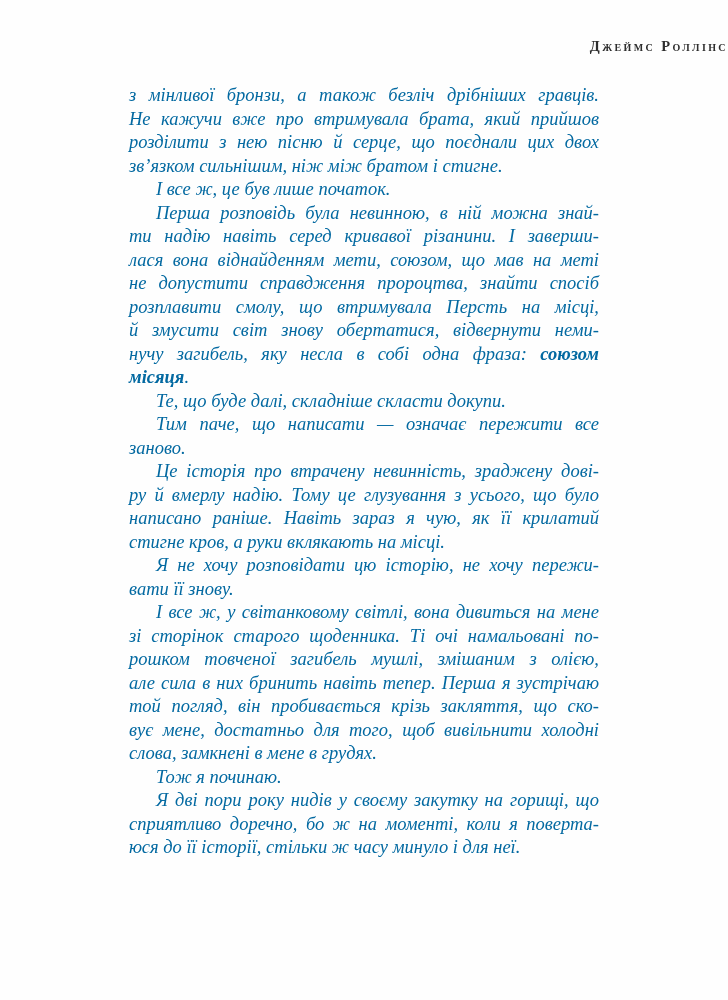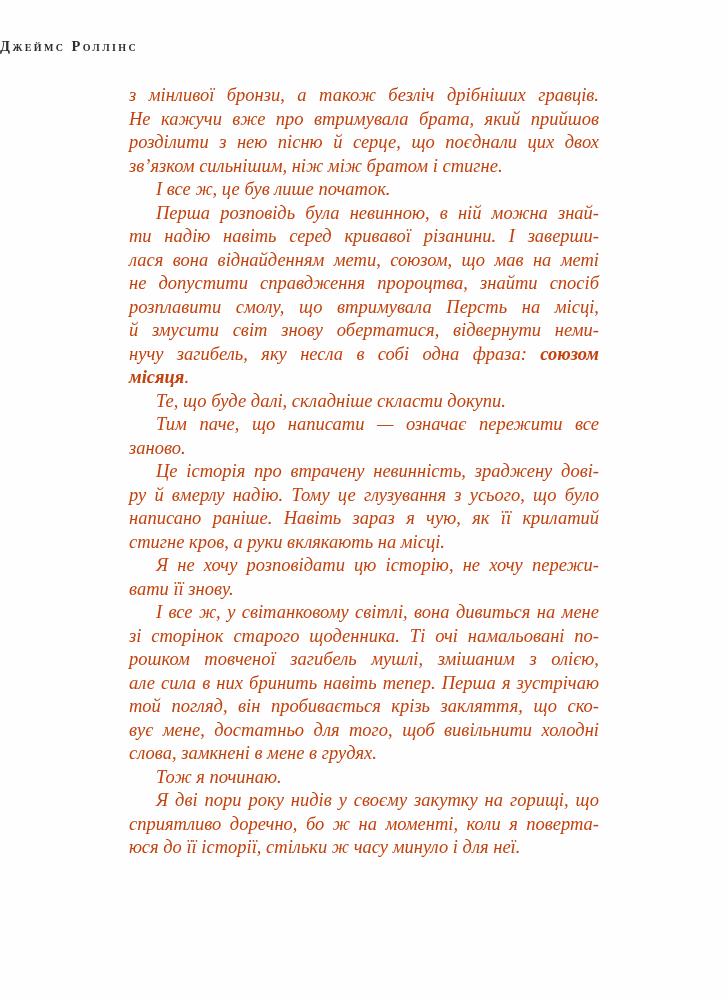--- a/index.html
+++ b/index.html
@@ -9,35 +9,35 @@
     height: 1000px;
     background: #fefefe;
     font-family: "Liberation Serif", "DejaVu Serif", serif;
     overflow: hidden;
   }
   .author {
     position: absolute;
     top: 38px;
     left: 0;
     right: 0;
-    text-align: left;
+    text-align: right;
     font-variant: small-caps;
     font-size: 14.5px;
     letter-spacing: 2.4px;
     font-weight: 600;
     color: #2e2e2e;
   }
   .text-block {
     position: absolute;
     top: 84px;
     left: 129px;
     width: 470px;
     font-style: italic;
     font-size: 18.5px;
-    color: #c2410c;
+    color: #0369a1;
   }
   .line {
     height: 23.5px;
     line-height: 23.5px;
     text-align: justify;
     text-align-last: justify;
   }
   .line.last { text-align-last: left; }
   .line.indent { padding-left: 27px; }
   .line b { font-weight: bold; }

